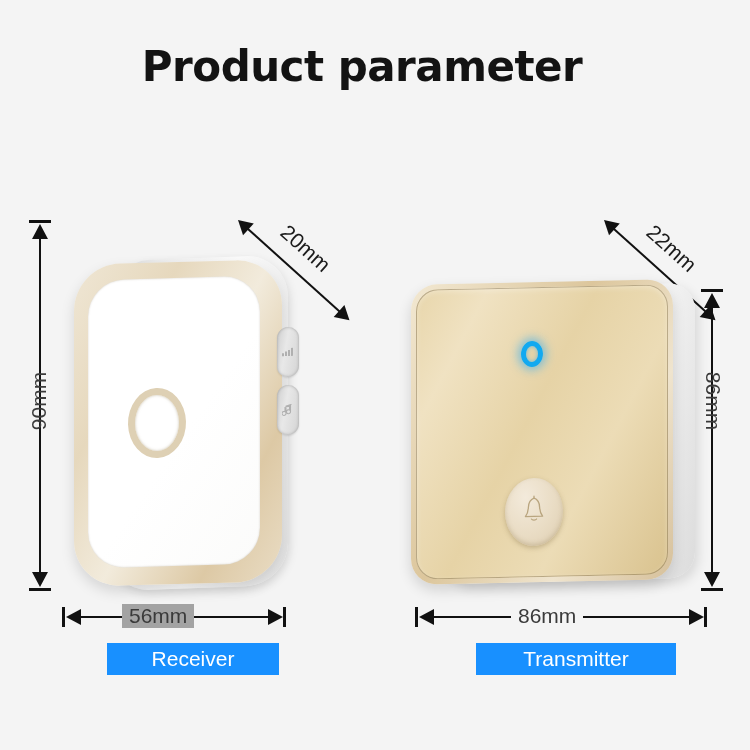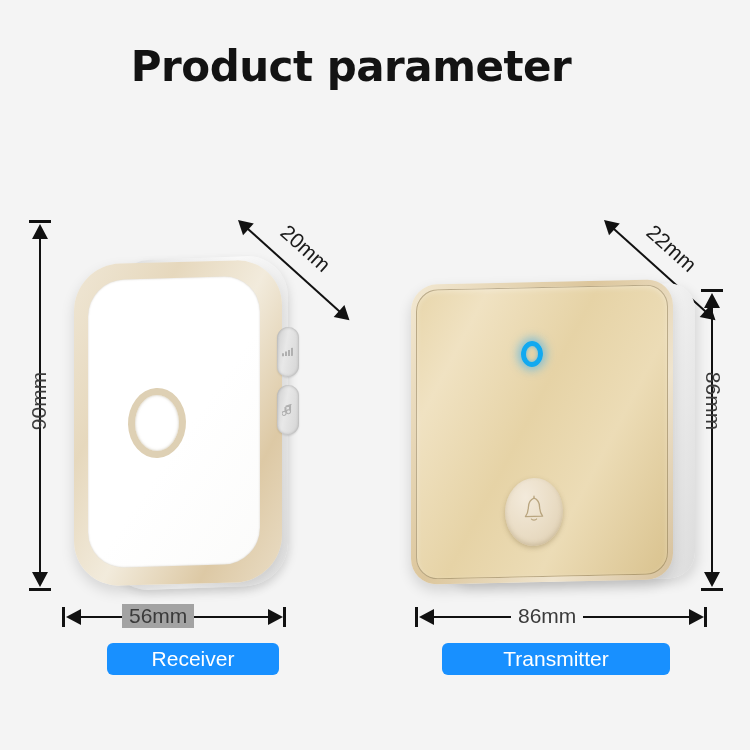--- a/index.html
+++ b/index.html
@@ -15,21 +15,21 @@
     position: relative;
     width: 750px;
     height: 750px;
     background: #f4f4f4;
     overflow: hidden;
   }
 
   
   #title {
     position: absolute;
-    left: 0;
+    left: 11px;
     top: 42px;
     width: 606px;
     text-align: center;
     font-size: 42px;
     font-weight: bold;
     letter-spacing: -0.5px;
     color: #131313;
     font-family: "DejaVu Sans", sans-serif;
     padding-left: 48px;
   }
@@ -279,31 +279,31 @@
     transform: skewY(-1.2deg);
     display: flex;
     align-items: center;
     justify-content: center;
   }
 
   
   .pill {
     position: absolute;
     height: 32px;
-    border-radius: 6px;
+    border-radius: 0;
     background: #1890ff;
     color: #ffffff;
     font-size: 21px;
     display: flex;
     align-items: center;
     justify-content: center;
     font-family: "Liberation Sans", sans-serif;
   }
   #pill-receiver { left: 107px; top: 643px; width: 172px; }
-  #pill-transmitter { left: 442px; top: 643px; width: 228px; }
+  #pill-transmitter { left: 476px; top: 643px; width: 200px; }
 </style>
 </head>
 <body>
 
 <div id="page" style="background: rgb(244, 244, 244);">
 
   <div id="title">Product parameter</div>
 
   <div>
     <div class="cap-h" style="left:29px; top:220px;"></div>

